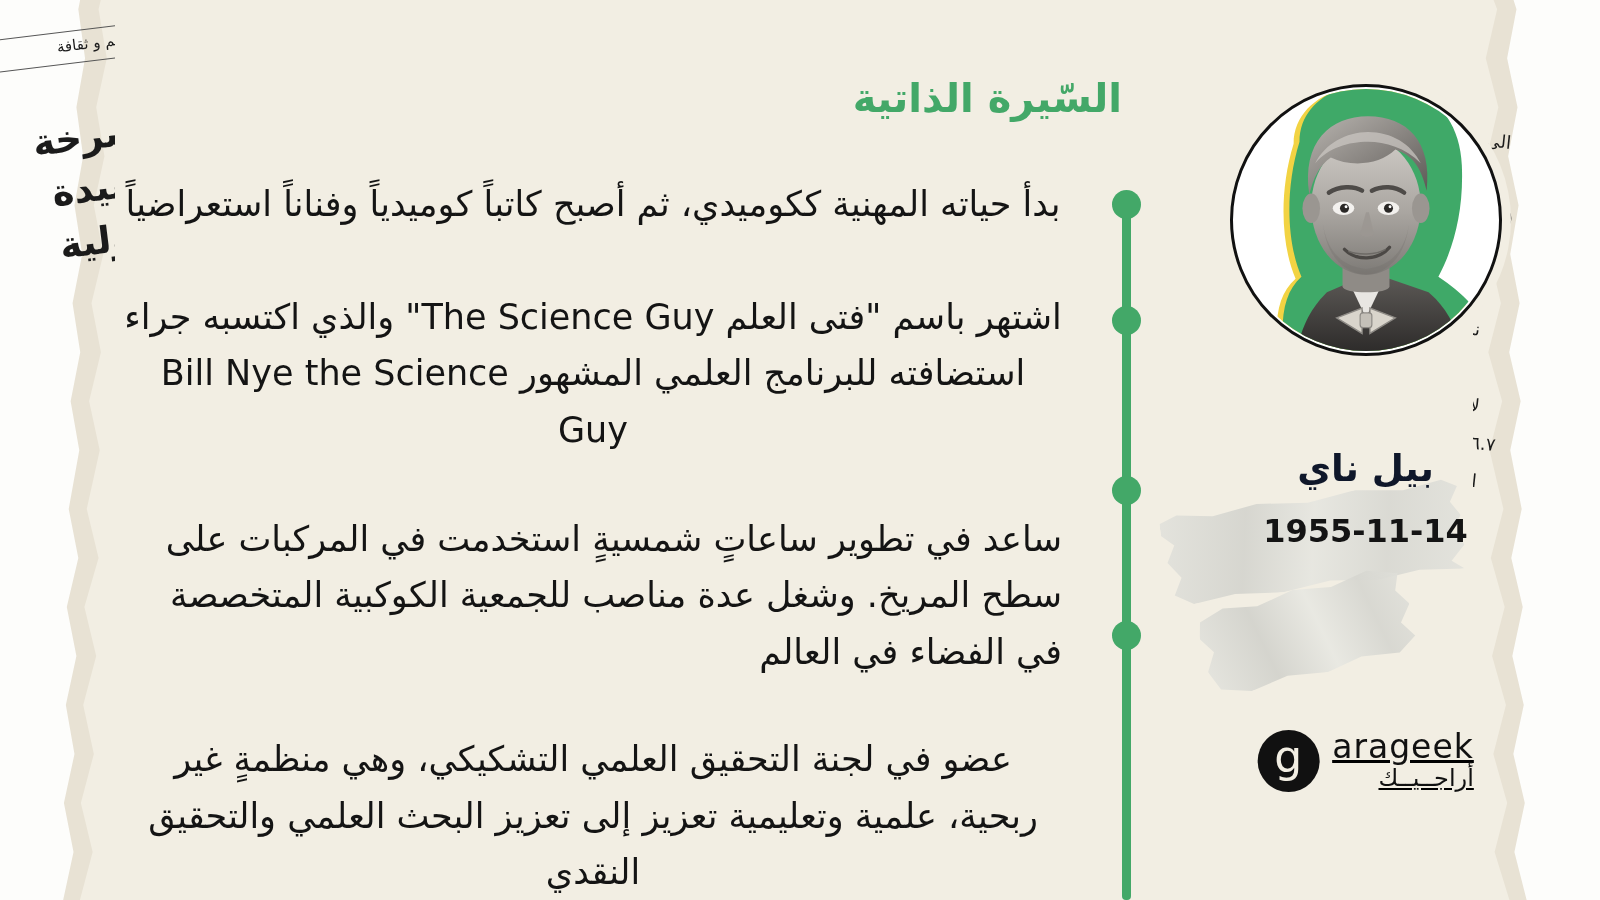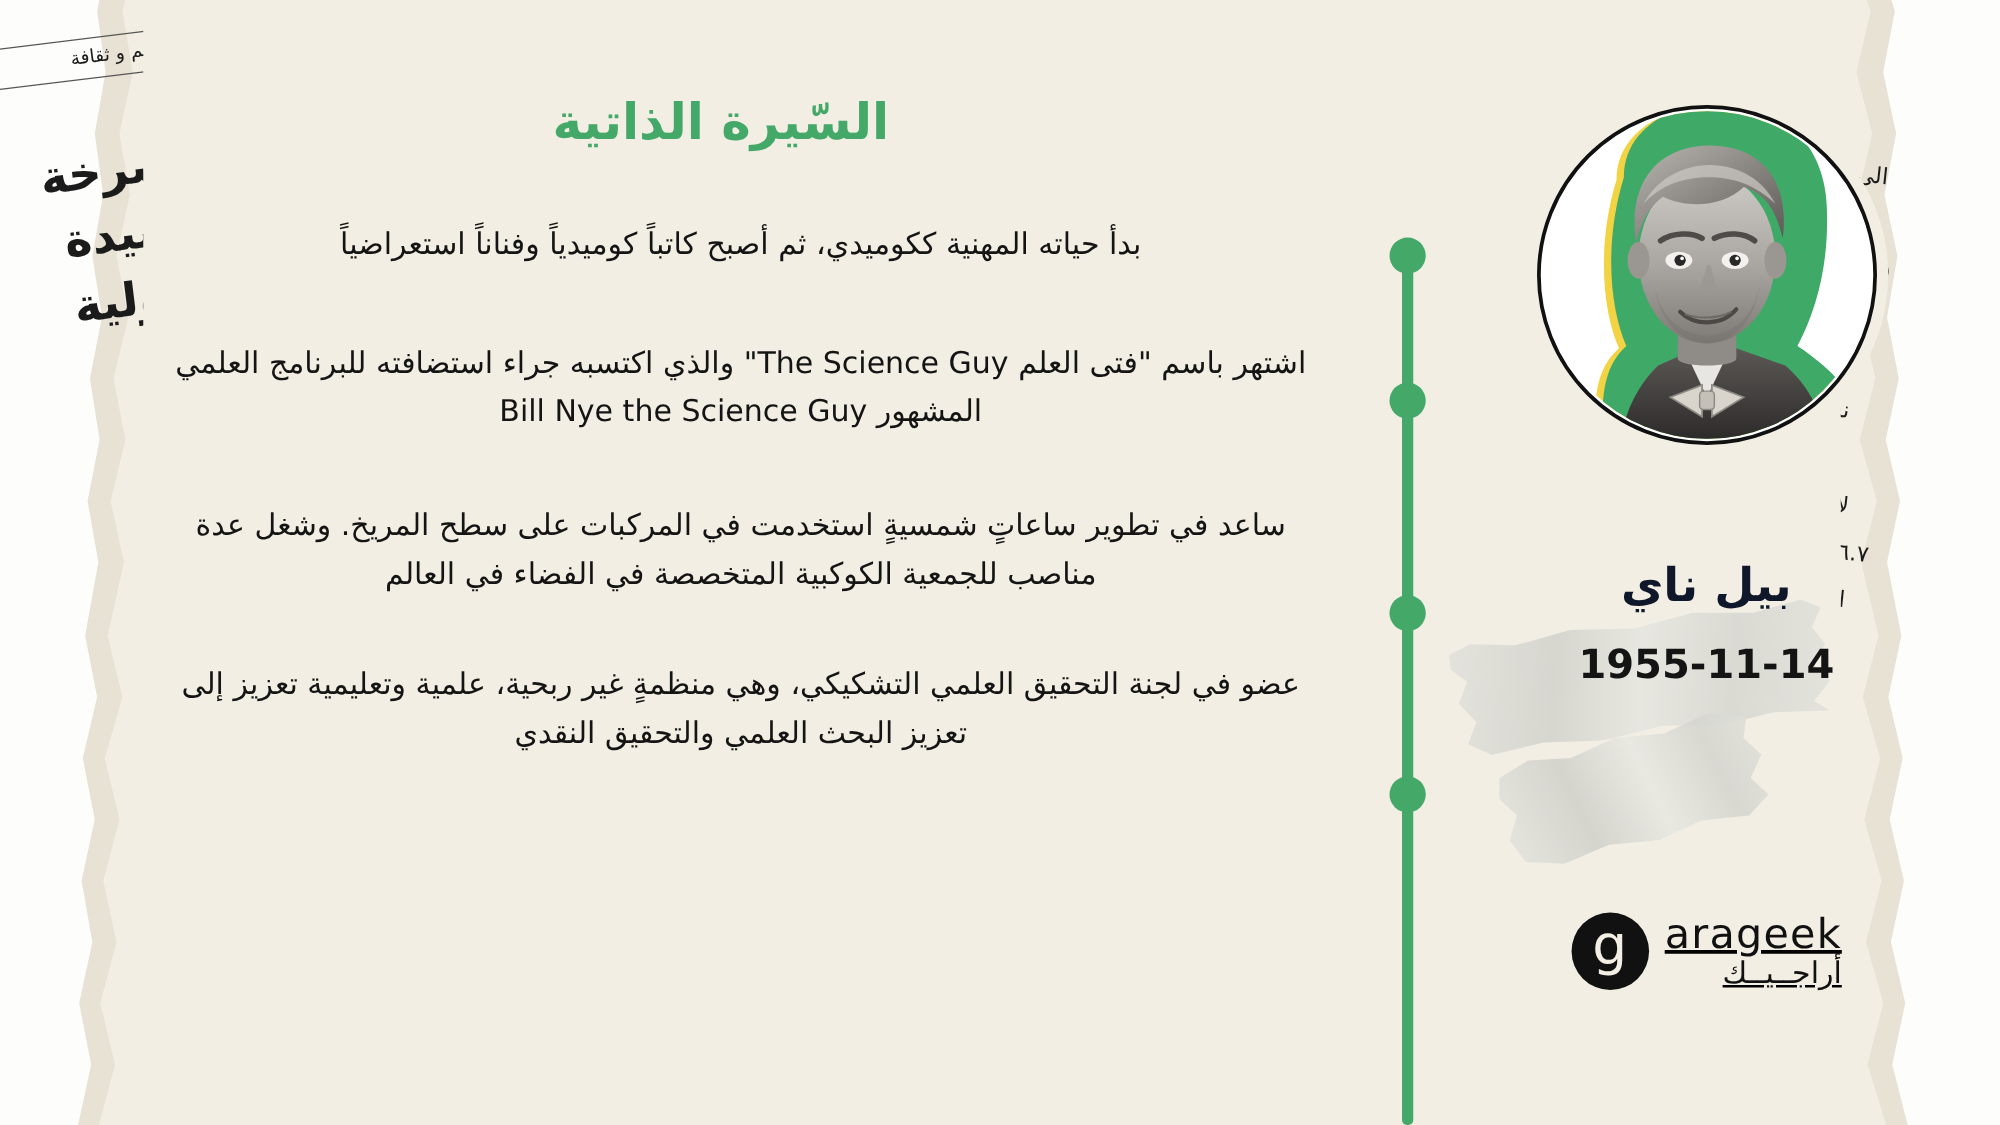--- a/index.html
+++ b/index.html
@@ -135,44 +135,44 @@
     left:0; top:0;
     width:1122px; height:900px;
     padding:0 0 0 0;
     direction:rtl;
   }
   .title{
     position:absolute;
     top:75px; right:0;
     width:100%;
     padding-left:32px;
-    text-align:center;
+    text-align:right;
     color:#43a868;
     font-size:40px;
     font-weight:bold;
     letter-spacing:0px;
   }
   .bullets{
     position:absolute;
     top:176px;
     right:60px;
     left:124px;
   }
   .bullet{
     text-align:center;
     color:#141414;
-    font-size:24px;
+    font-size:35px;
     line-height:1.62;
     font-weight:400;
     margin-bottom:46px;
     direction:rtl;
   }
   .bullet:nth-child(1){ margin-bottom:56px; }
   .bullet:nth-child(2){ margin-bottom:52px; }
-  .bullet:nth-child(3){ margin-bottom:50px; }
+  .bullet:nth-child(3){ margin-bottom:50px;text-align:right; }
 
   
   .panel{
     position:absolute;
     left:1131px; top:0;
     width:469px; height:900px;
     direction:rtl;
   }
 
   .photo-wrap{

